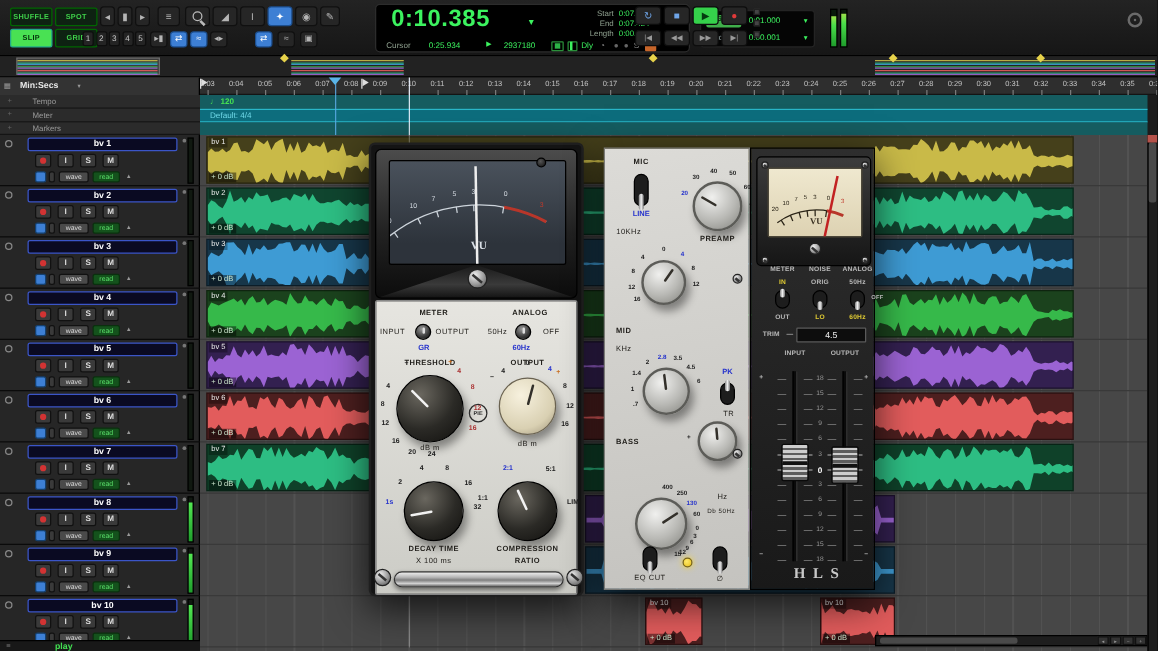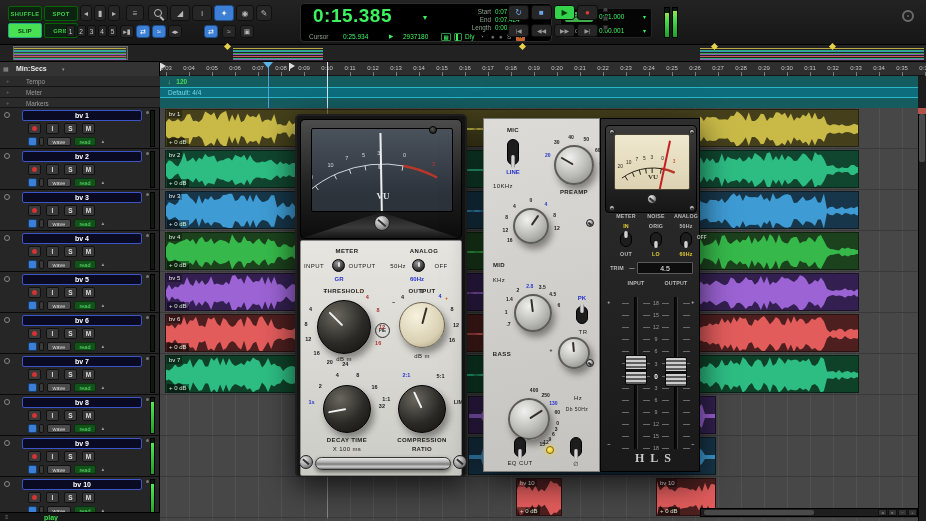--- a/index.html
+++ b/index.html
@@ -169,21 +169,21 @@
         <div class="tbtn sm2" style="left: 120px; top: 25px; width: 14px;">▸▮</div>
         <div class="tbtn sm2 on" style="left: 136px; top: 25px; width: 14px;">⇄</div>
         <div class="tbtn sm2 on" style="left: 152px; top: 25px; width: 14px;">≈</div>
         <div class="tbtn sm2" style="left: 168px; top: 25px; width: 14px;">◂▸</div>
         <div class="tbtn sm2 on" style="left: 204px; top: 25px; width: 14px;">⇄</div>
         <div class="tbtn sm2" style="left: 222px; top: 25px; width: 14px;">≈</div>
         <div class="tbtn sm2" style="left: 240px; top: 25px; width: 14px;">▣</div>
       </div>
 
   <div id="counter">
-    <div id="cmain">0:15.385</div>
+    <div id="cmain">0:10.385</div>
     <div id="cmenu">▾</div>
     <div id="crows">
           <div class="crow" style="top: 4px;">
             <div class="cl">Start</div>
             <div class="cv">0:07.424</div>
           </div>
           <div class="crow" style="top: 12.2px;">
             <div class="cl">End</div>
             <div class="cv">0:07.424</div>
           </div>

